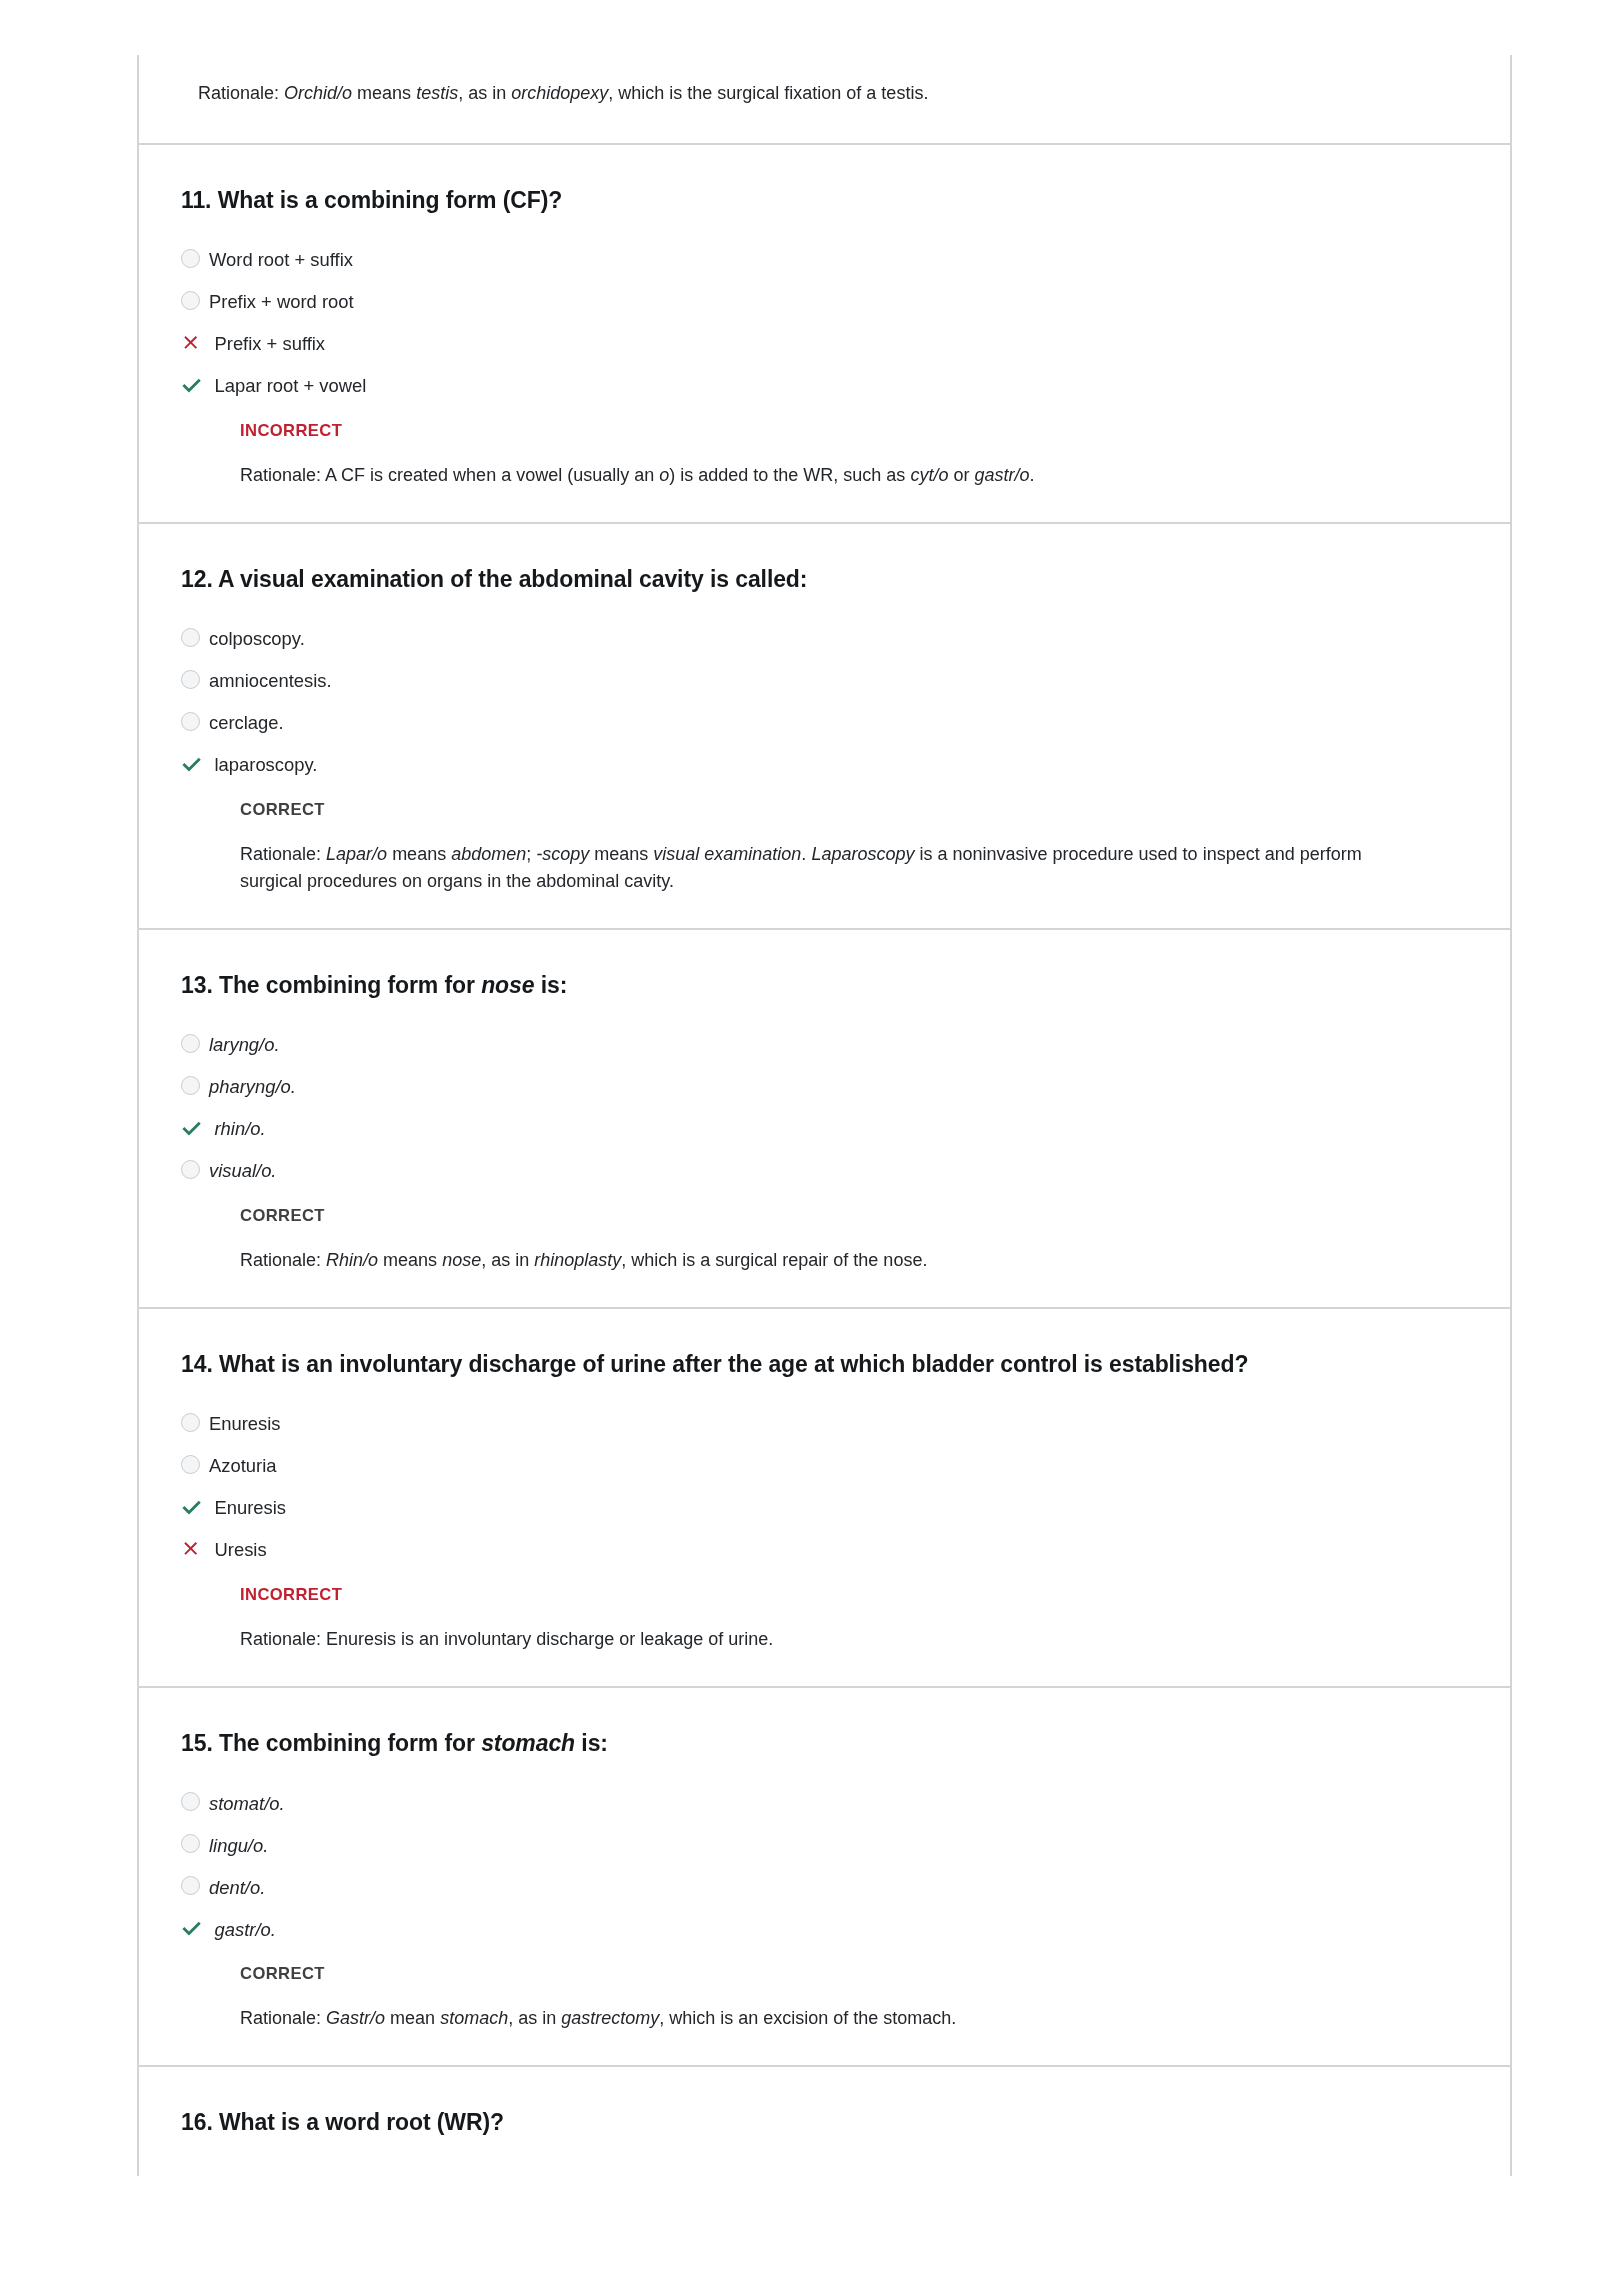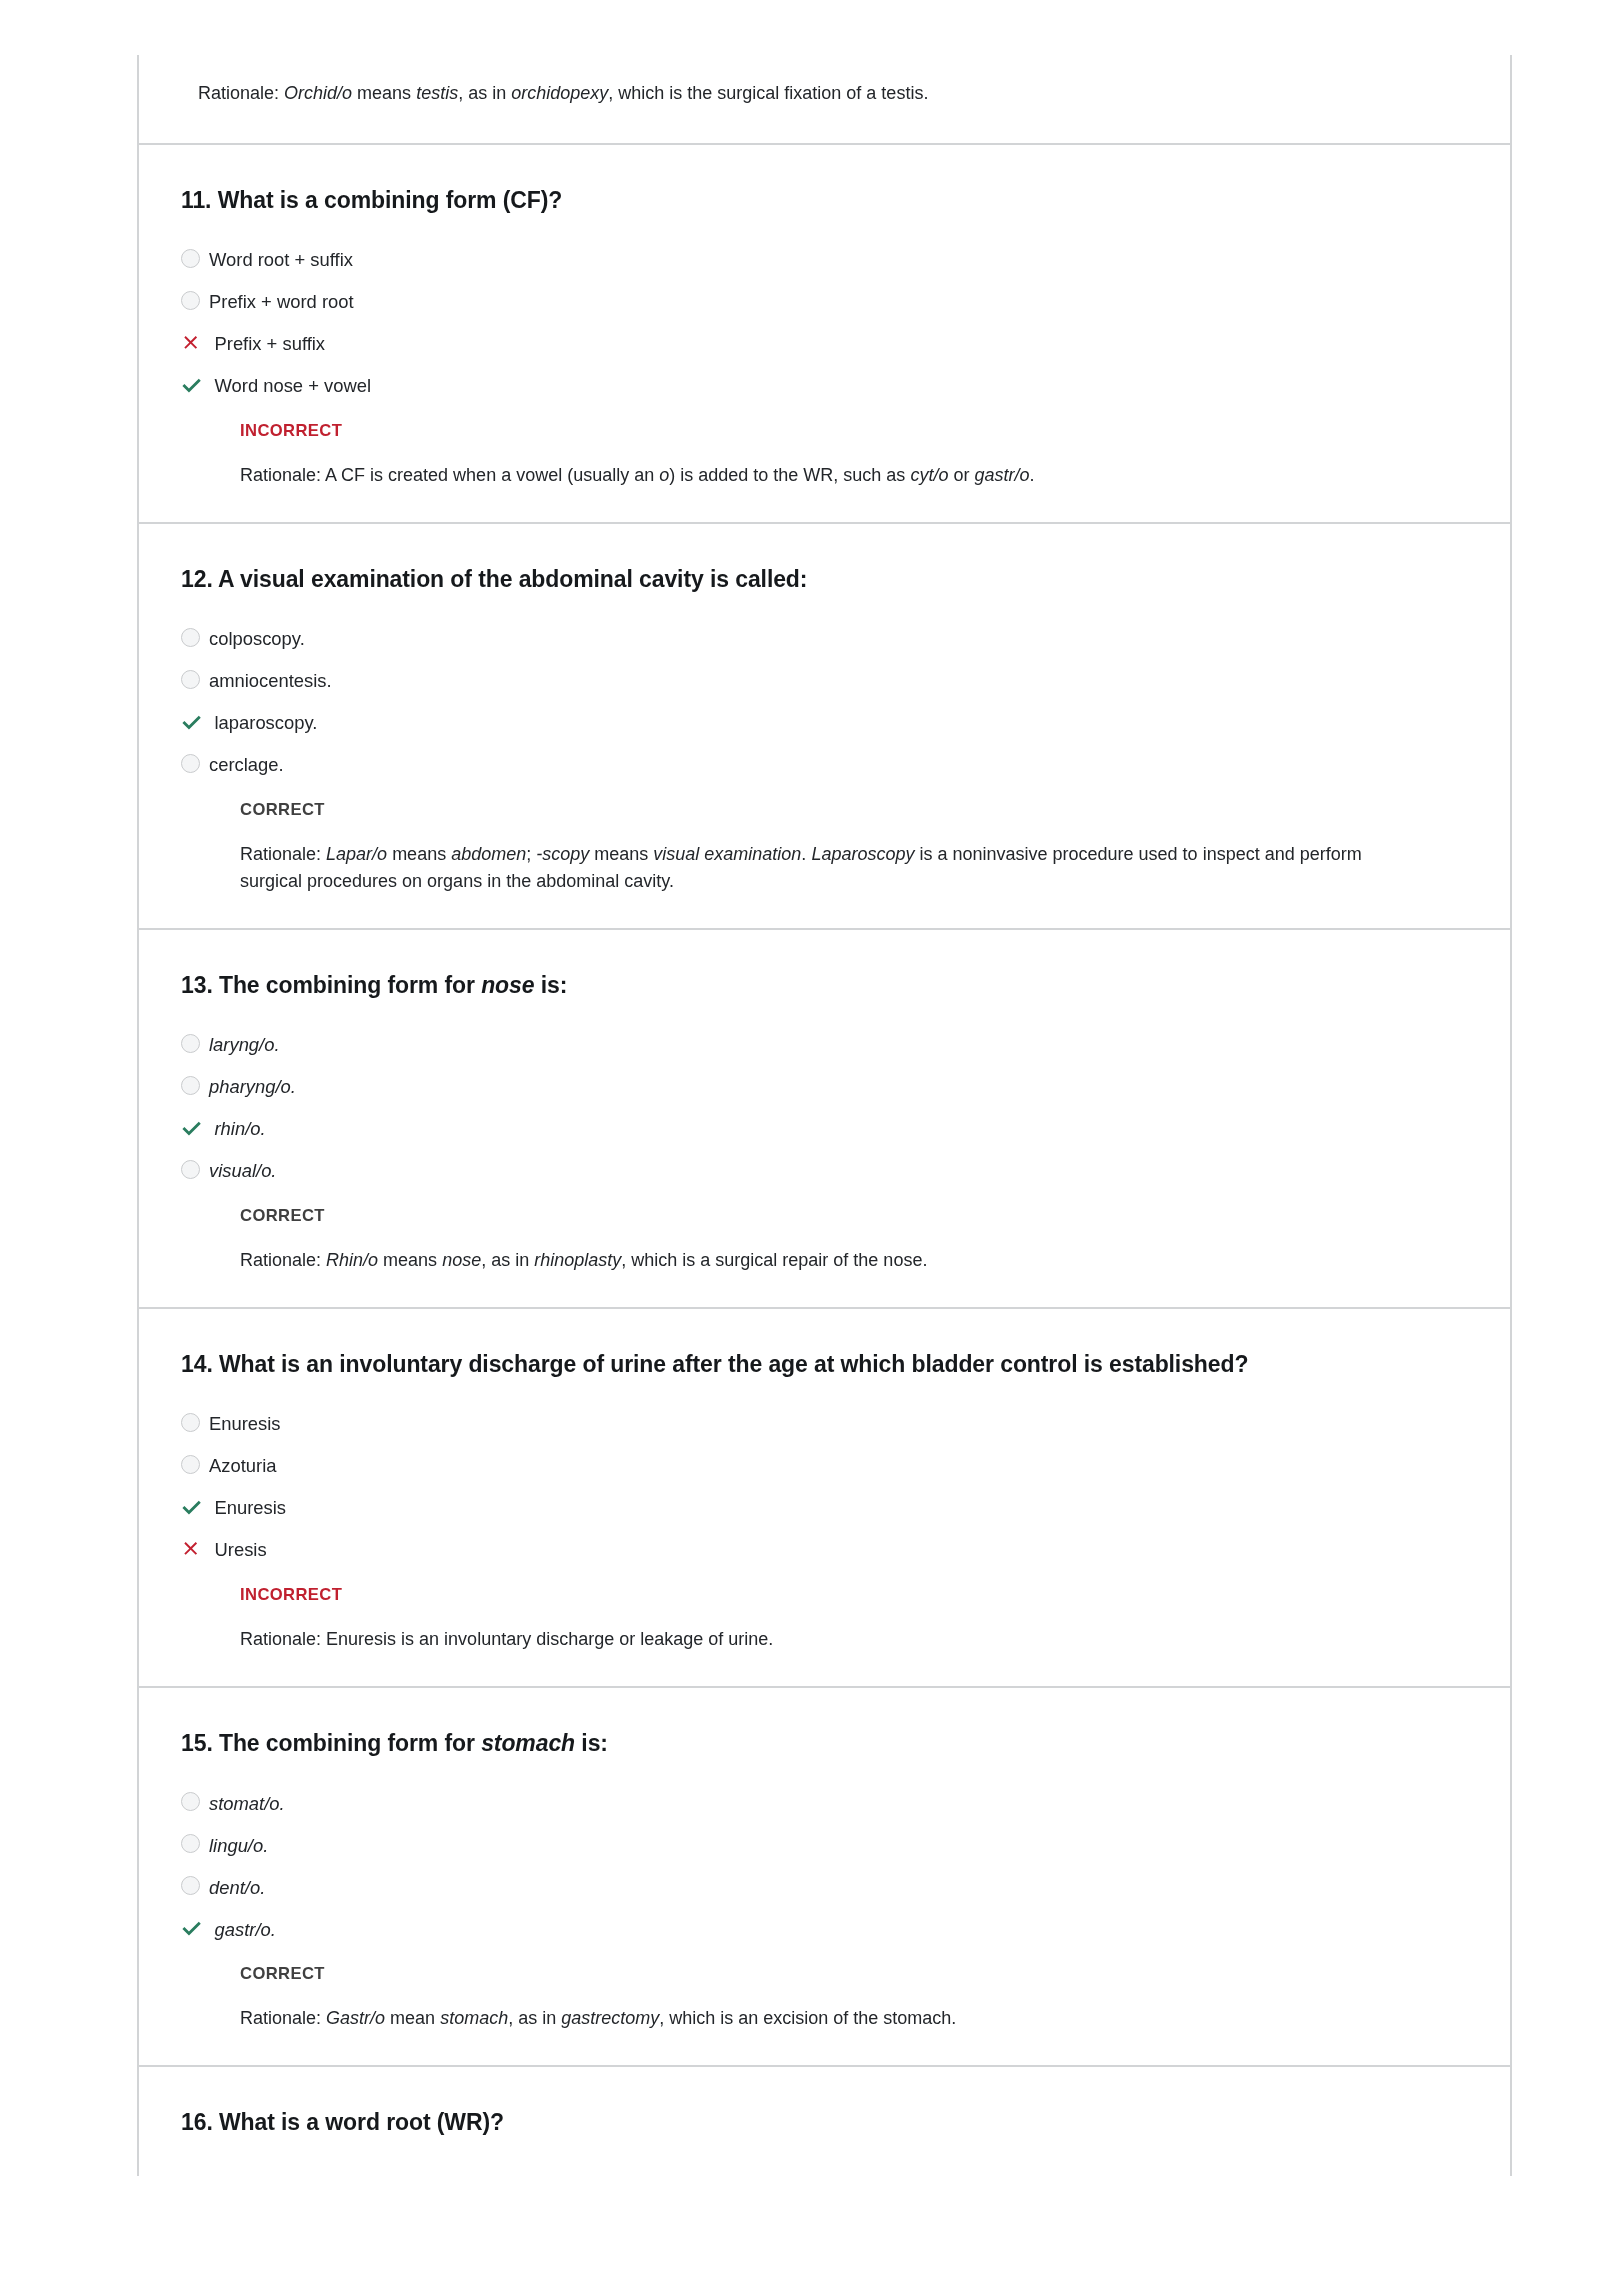--- a/index.html
+++ b/index.html
@@ -157,54 +157,54 @@
                 </svg>
               </span>
               <span class="opt-label">Prefix + suffix</span>
             </li>
             <li class="option marked">
               <span class="marker">
                 <svg width="21" height="21" viewBox="0 0 24 24" aria-hidden="true">
                   <path d="M20.3 5.4 9.1 16.6 3.9 11.4 1.6 13.7l7.5 7.5L22.6 7.7z" fill="#2a7d5f"></path>
                 </svg>
               </span>
-              <span class="opt-label">Word nose + vowel</span>
+              <span class="opt-label">Lapar root + vowel</span>
             </li>
           </ul>
           <div class="verdict incorrect">INCORRECT</div>
           <div class="rationale">Rationale: A CF is created when a vowel (usually an <em>o</em>) is added to the WR, such as <em>cyt/o</em> or <em>gastr/o</em>.</div>
         </div>
         <div class="question-block">
           <h2 class="q-title">12. A visual examination of the abdominal cavity is called:</h2>
           <ul class="options">
             <li class="option">
               <span class="marker">
                 <span class="radio-dot"></span>
               </span>
               <span class="opt-label">colposcopy.</span>
             </li>
             <li class="option">
               <span class="marker">
                 <span class="radio-dot"></span>
               </span>
               <span class="opt-label">amniocentesis.</span>
             </li>
+            <li class="option">
+              <span class="marker">
+                <span class="radio-dot"></span>
+              </span>
+              <span class="opt-label">cerclage.</span>
+            </li>
             <li class="option marked">
               <span class="marker">
                 <svg width="21" height="21" viewBox="0 0 24 24" aria-hidden="true">
                   <path d="M20.3 5.4 9.1 16.6 3.9 11.4 1.6 13.7l7.5 7.5L22.6 7.7z" fill="#2a7d5f"></path>
                 </svg>
               </span>
               <span class="opt-label">laparoscopy.</span>
-            </li>
-            <li class="option">
-              <span class="marker">
-                <span class="radio-dot"></span>
-              </span>
-              <span class="opt-label">cerclage.</span>
             </li>
           </ul>
           <div class="verdict correct">CORRECT</div>
           <div class="rationale">Rationale: <em>Lapar/o</em> means <em>abdomen</em>; <em>-scopy</em> means <em>visual examination</em>. <em>Laparoscopy</em> is a noninvasive procedure used to inspect and perform surgical procedures on organs in the abdominal cavity.</div>
         </div>
         <div class="question-block">
           <h2 class="q-title">13. The combining form for <em>nose</em> is:</h2>
           <ul class="options">
             <li class="option">
               <span class="marker">

